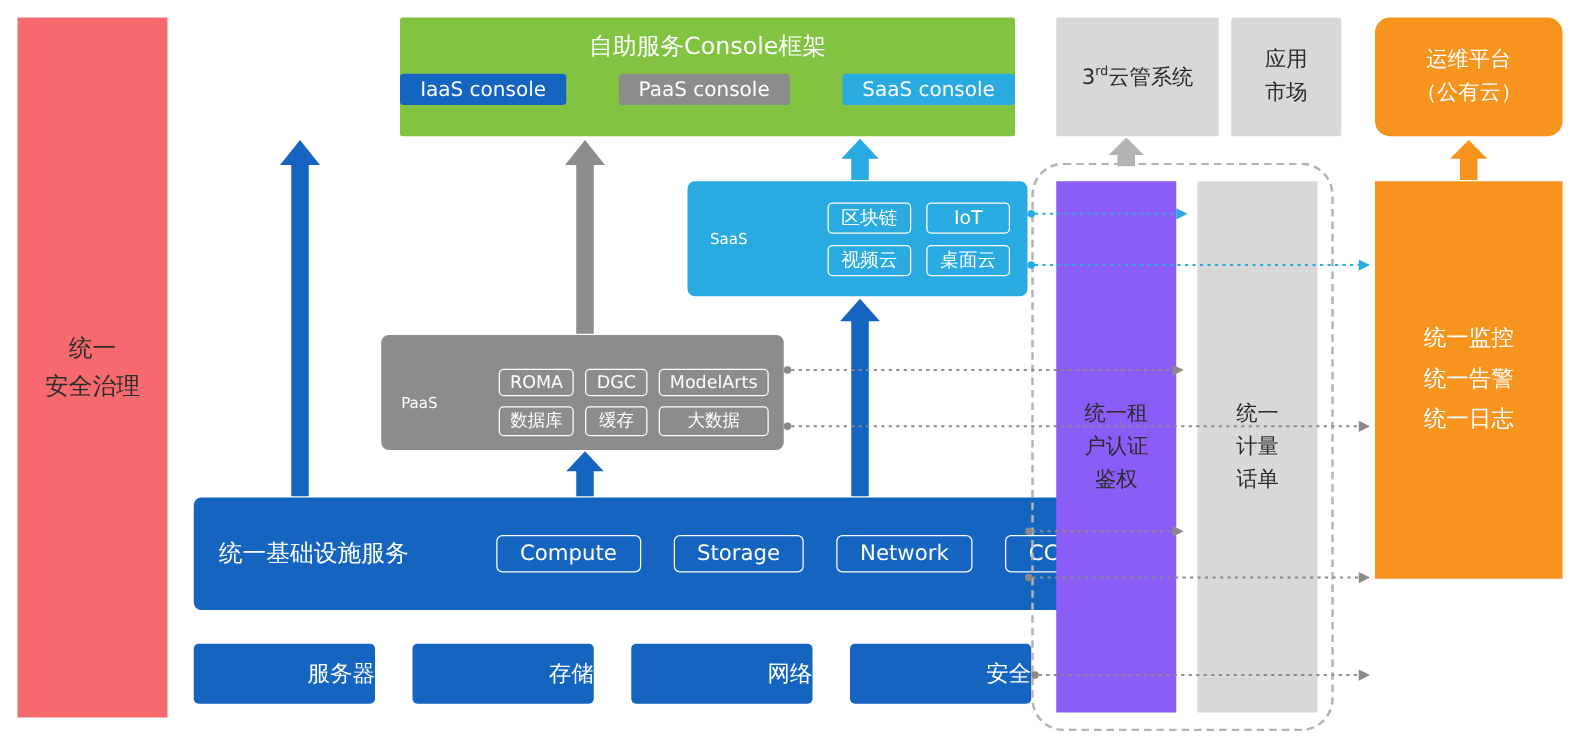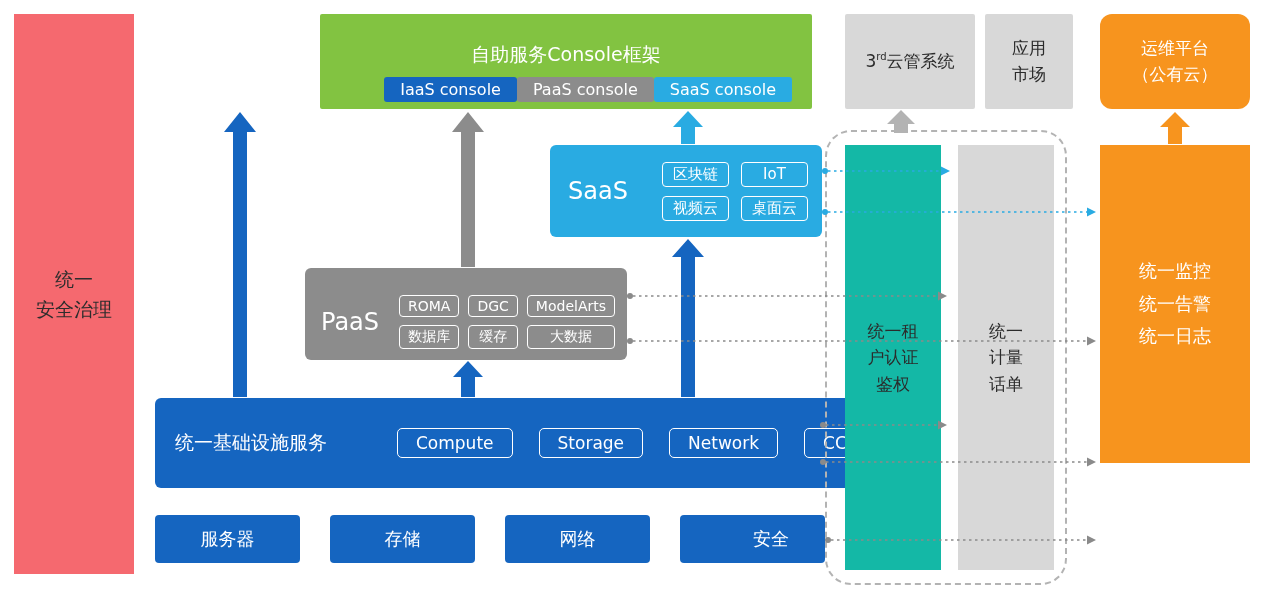--- a/index.html
+++ b/index.html
@@ -7,55 +7,55 @@
   body { font-family:"DejaVu Sans","Liberation Sans",sans-serif; }
   #canvas { position:relative; width:1265px; height:605px; background:#fff; overflow:hidden; }
   .abs { position:absolute; }
   .pre { white-space:pre-line; }
   .center { display:flex; align-items:center; justify-content:center; text-align:center; }
 
   .red-bar { left:14px; top:14px; width:120px; height:560px; background:#f5696f; color:#2d2d2d; font-size:19px; line-height:1.6; }
 
   .api-box { left:155px; top:14px; width:150px; height:95px; background:#e4f2e0; color:#222; font-size:18px; border-radius:2px; }
 
-  .console-box { left:320px; top:14px; width:492px; height:95px; background:#82c341; border-radius:2px; display:flex; flex-direction:column; align-items:center; padding:28px 12px 0; }
+  .console-box { left:320px; top:14px; width:492px; height:95px; background:#82c341; border-radius:2px; display:flex; flex-direction:column; align-items:center; padding:10px 12px 0; }
   .console-title { color:#fff; font-size:19px; }
-  .console-pills { display:flex; width:100%; justify-content:flex-end; margin-top:9px; padding:0 8px; }
+  .console-pills { display:flex; width:100%; justify-content:center; margin-top:9px; padding:0 8px;gap:42px; }
   .cpill { color:#fff; font-size:16px; padding:3px 16px; border-radius:3px; white-space:nowrap; }
   .cpill-iaas { background:#1565c0; }
   .cpill-paas { background:#8c8c8c; }
   .cpill-saas { background:#29abe2; }
 
   .gray-box { background:#d8d8d8; color:#2b2b2b; }
   .third-box { left:845px; top:14px; width:130px; height:95px; font-size:17px; border-radius:2px; }
   .third-box sup { font-size:10px; line-height:0; }
   .market-box { left:985px; top:14px; width:88px; height:95px; font-size:17px; line-height:1.5; border-radius:2px; }
   .om-box { left:1100px; top:14px; width:150px; height:95px; background:#f7941e; color:#fff; font-size:17px; line-height:1.5; border-radius:12px; }
 
   .saas-box { left:550px; top:145px; width:272px; height:92px; background:#29abe2; border-radius:6px; display:flex; align-items:center; padding:0 14px 0 18px; }
   .paas-box { left:305px; top:268px; width:322px; height:92px; background:#8c8c8c; border-radius:6px; display:flex; align-items:center; padding:16px 12px 0 16px; }
-  .box-label { color:#fff; font-size:24px; margin-right:14px; }
+  .box-label { color:#fff; font-size:12px; margin-right:14px; }
   .pill-grid { display:grid; justify-items:stretch; margin-left:auto; }
   .saas-grid { grid-template-columns:auto auto; gap:9px 12px; }
   .paas-grid { grid-template-columns:auto auto auto; gap:8px 9px; }
   .wpill { border:1.5px solid #fff; border-radius:4px; color:#fff; text-align:center; white-space:nowrap; }
   .saas-grid .wpill { font-size:15px; padding:2px 10px; }
   .paas-grid .wpill { font-size:14px; padding:2px 8px; }
 
   .infra-box { left:155px; top:398px; width:703px; height:90px; background:#1565c0; border-radius:6px; display:flex; align-items:center; padding:0 20px; }
   .infra-label { color:#fff; font-size:19px; margin-right:22px; white-space:nowrap; }
   .infra-pills { display:flex; gap:26px;padding-left:48px; }
   .infra-pills .wpill { font-size:17px; padding:4px 18px; border-radius:5px; }
 
-  .svc-box { top:515px; width:145px; height:48px; background:#1565c0; color:#fff; font-size:18px; border-radius:4px; }
+  .svc-box { top:515px; width:145px; height:48px; background:#1565c0; color:#fff; font-size:18px; border-radius:4px;justify-content:flex-end; }
   .svc-1 { left:155px; } .svc-2 { left:330px; } .svc-3 { left:505px; } .svc-4 { left:680px;padding-left:37px; }
 
   .dashed-container { left:825px; top:130px; width:242px; height:455px; border:2px dashed #b3b3b3; border-radius:26px; }
   .vbar { top:145px; width:96px; height:425px; font-size:17px; line-height:1.55; }
-  .auth-bar { left:845px; background:#14b8a6; color:#2b2b2b; }
+  .auth-bar { left:845px; background:#8b5cf6; color:#2b2b2b; }
   .metering-bar { left:958px; background:#d8d8d8; color:#2b2b2b; }
   .monitor-bar { left:1100px; top:145px; width:150px; height:318px; background:#f7941e; color:#fff; font-size:18px; line-height:1.8; }
 
   #overlay { position:absolute; left:0; top:0; width:1265px; height:605px; pointer-events:none; }
 </style>
 </head>
 <body>
 
 <div id="canvas">
 

